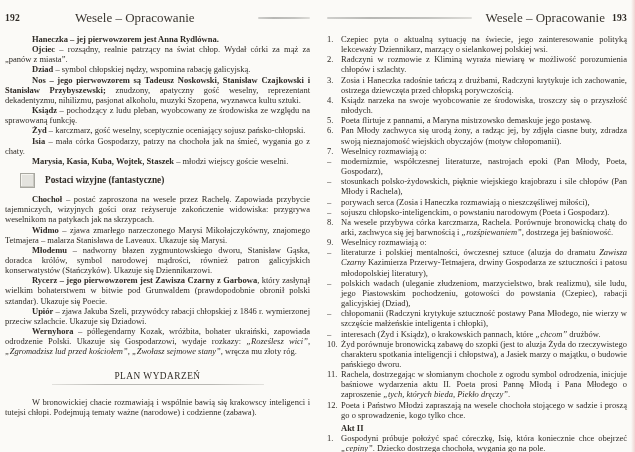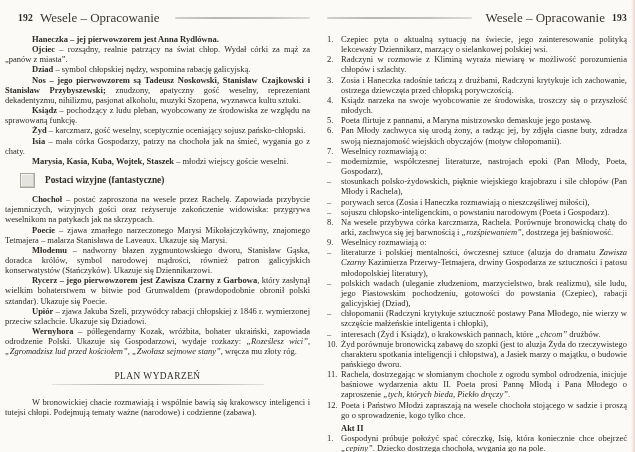--- a/index.html
+++ b/index.html
@@ -15,21 +15,21 @@
   .page{position:absolute;top:0;box-sizing:border-box;}
   .page-left{left:0;width:318px;padding:13px 8px 0 5px;}
   .page-right{left:327px;width:300px;padding:13px 0 0 0;}
   .running-header{display:flex;align-items:center;height:10px;}
   .pagenum{font-weight:700;font-size:9.6px;letter-spacing:.2px;}
   .runtitle{font-size:13px;color:#3a3630;margin:0 7px;white-space:nowrap;}
   .hrule{flex:1;height:2px;align-self:center;border-radius:1px;
     background:linear-gradient(to right,#cfcfcc,#b7b7b4 30%,#c3c3c0 70%,#dddcd8);}
   .page-left .hrule{margin-left:8px;}
   .page-right .hrule{margin-right:6px;}
-  .page-left .running-header{margin-left:13px;}
+  .page-left .running-header{gap:48px;}
   .bodycol{margin-top:11px;}
   .para{text-align:justify;text-indent:27px;}
   .s-b{font-weight:700;}
   .s-i{font-style:italic;}
   .sec-head{display:flex;align-items:center;gap:10px;margin:7px 0 6px 15px;}
   .sec-icon{width:13px;height:13px;flex:none;background:#e4e3de;border:1px solid #a8a7a0;
     box-shadow:inset -1px -1px 0 #c9c8c1,inset 1px 1px 0 #f5f4ef;}
   .sec-title{font-weight:700;font-size:9.3px;}
   .plan-block{margin-top:14px;text-align:center;}
   .plan-title{font-weight:400;font-size:9.3px;letter-spacing:.5px;}
@@ -65,21 +65,21 @@
           <div class="para"><span class="s-b">Marysia, Kasia, Kuba, Wojtek, Staszek</span><span class="s-r"> – młodzi wiejscy goście weselni.</span></div>
         </div>
 
       <div class="sec-head">
         <span class="sec-icon"></span>
         <span class="sec-title">Postaci wizyjne (fantastyczne)</span>
       </div>
 
       <div>
           <div class="para"><span class="s-b">Chochoł</span><span class="s-r"> – postać zaproszona na wesele przez Rachelę. Zapowiada przybycie tajemniczych, wizyjnych gości oraz reżyseruje zakończenie widowiska: przygrywa weselnikom na patykach jak na skrzypcach.</span></div>
-          <div class="para"><span class="s-b">Poecie</span><span class="s-r"> – zjawa zmarłego narzeczonego Marysi Mikołajczykówny, znajomego Tetmajera – malarza Stanisława de Laveaux. Ukazuje się Marysi.</span></div>
+          <div class="para"><span class="s-b">Widmo</span><span class="s-r"> – zjawa zmarłego narzeczonego Marysi Mikołajczykówny, znajomego Tetmajera – malarza Stanisława de Laveaux. Ukazuje się Marysi.</span></div>
           <div class="para"><span class="s-b">Młodemu</span><span class="s-r"> – nadworny błazen zygmuntowskiego dworu, Stanisław Gąska, doradca królów, symbol narodowej mądrości, również patron galicyjskich konserwatystów (Stańczyków). Ukazuje się Dziennikarzowi.</span></div>
           <div class="para"><span class="s-b">Rycerz – jego pierwowzorem jest Zawisza Czarny z Garbowa</span><span class="s-r">, który zasłynął wielkim bohaterstwem w bitwie pod Grunwaldem (prawdopodobnie obronił polski sztandar). Ukazuje się Poecie.</span></div>
           <div class="para"><span class="s-b">Upiór</span><span class="s-r"> – zjawa Jakuba Szeli, przywódcy rabacji chłopskiej z 1846 r. wymierzonej przeciw szlachcie. Ukazuje się Dziadowi.</span></div>
           <div class="para"><span class="s-b">Wernyhora</span><span class="s-r"> – półlegendarny Kozak, wróżbita, bohater ukraiński, zapowiada odrodzenie Polski. Ukazuje się Gospodarzowi, wydaje rozkazy: </span><span class="s-i">„Roześlesz wici”</span><span class="s-r">, </span><span class="s-i">„Zgromadzisz lud przed kościołem”</span><span class="s-r">, </span><span class="s-i">„Zwołasz sejmowe stany”</span><span class="s-r">, wręcza mu złoty róg.</span></div>
         </div>
 
       <div class="plan-block">
         <div class="plan-title">PLAN WYDARZEŃ</div>
         <div class="plan-rule"></div>
       </div>

